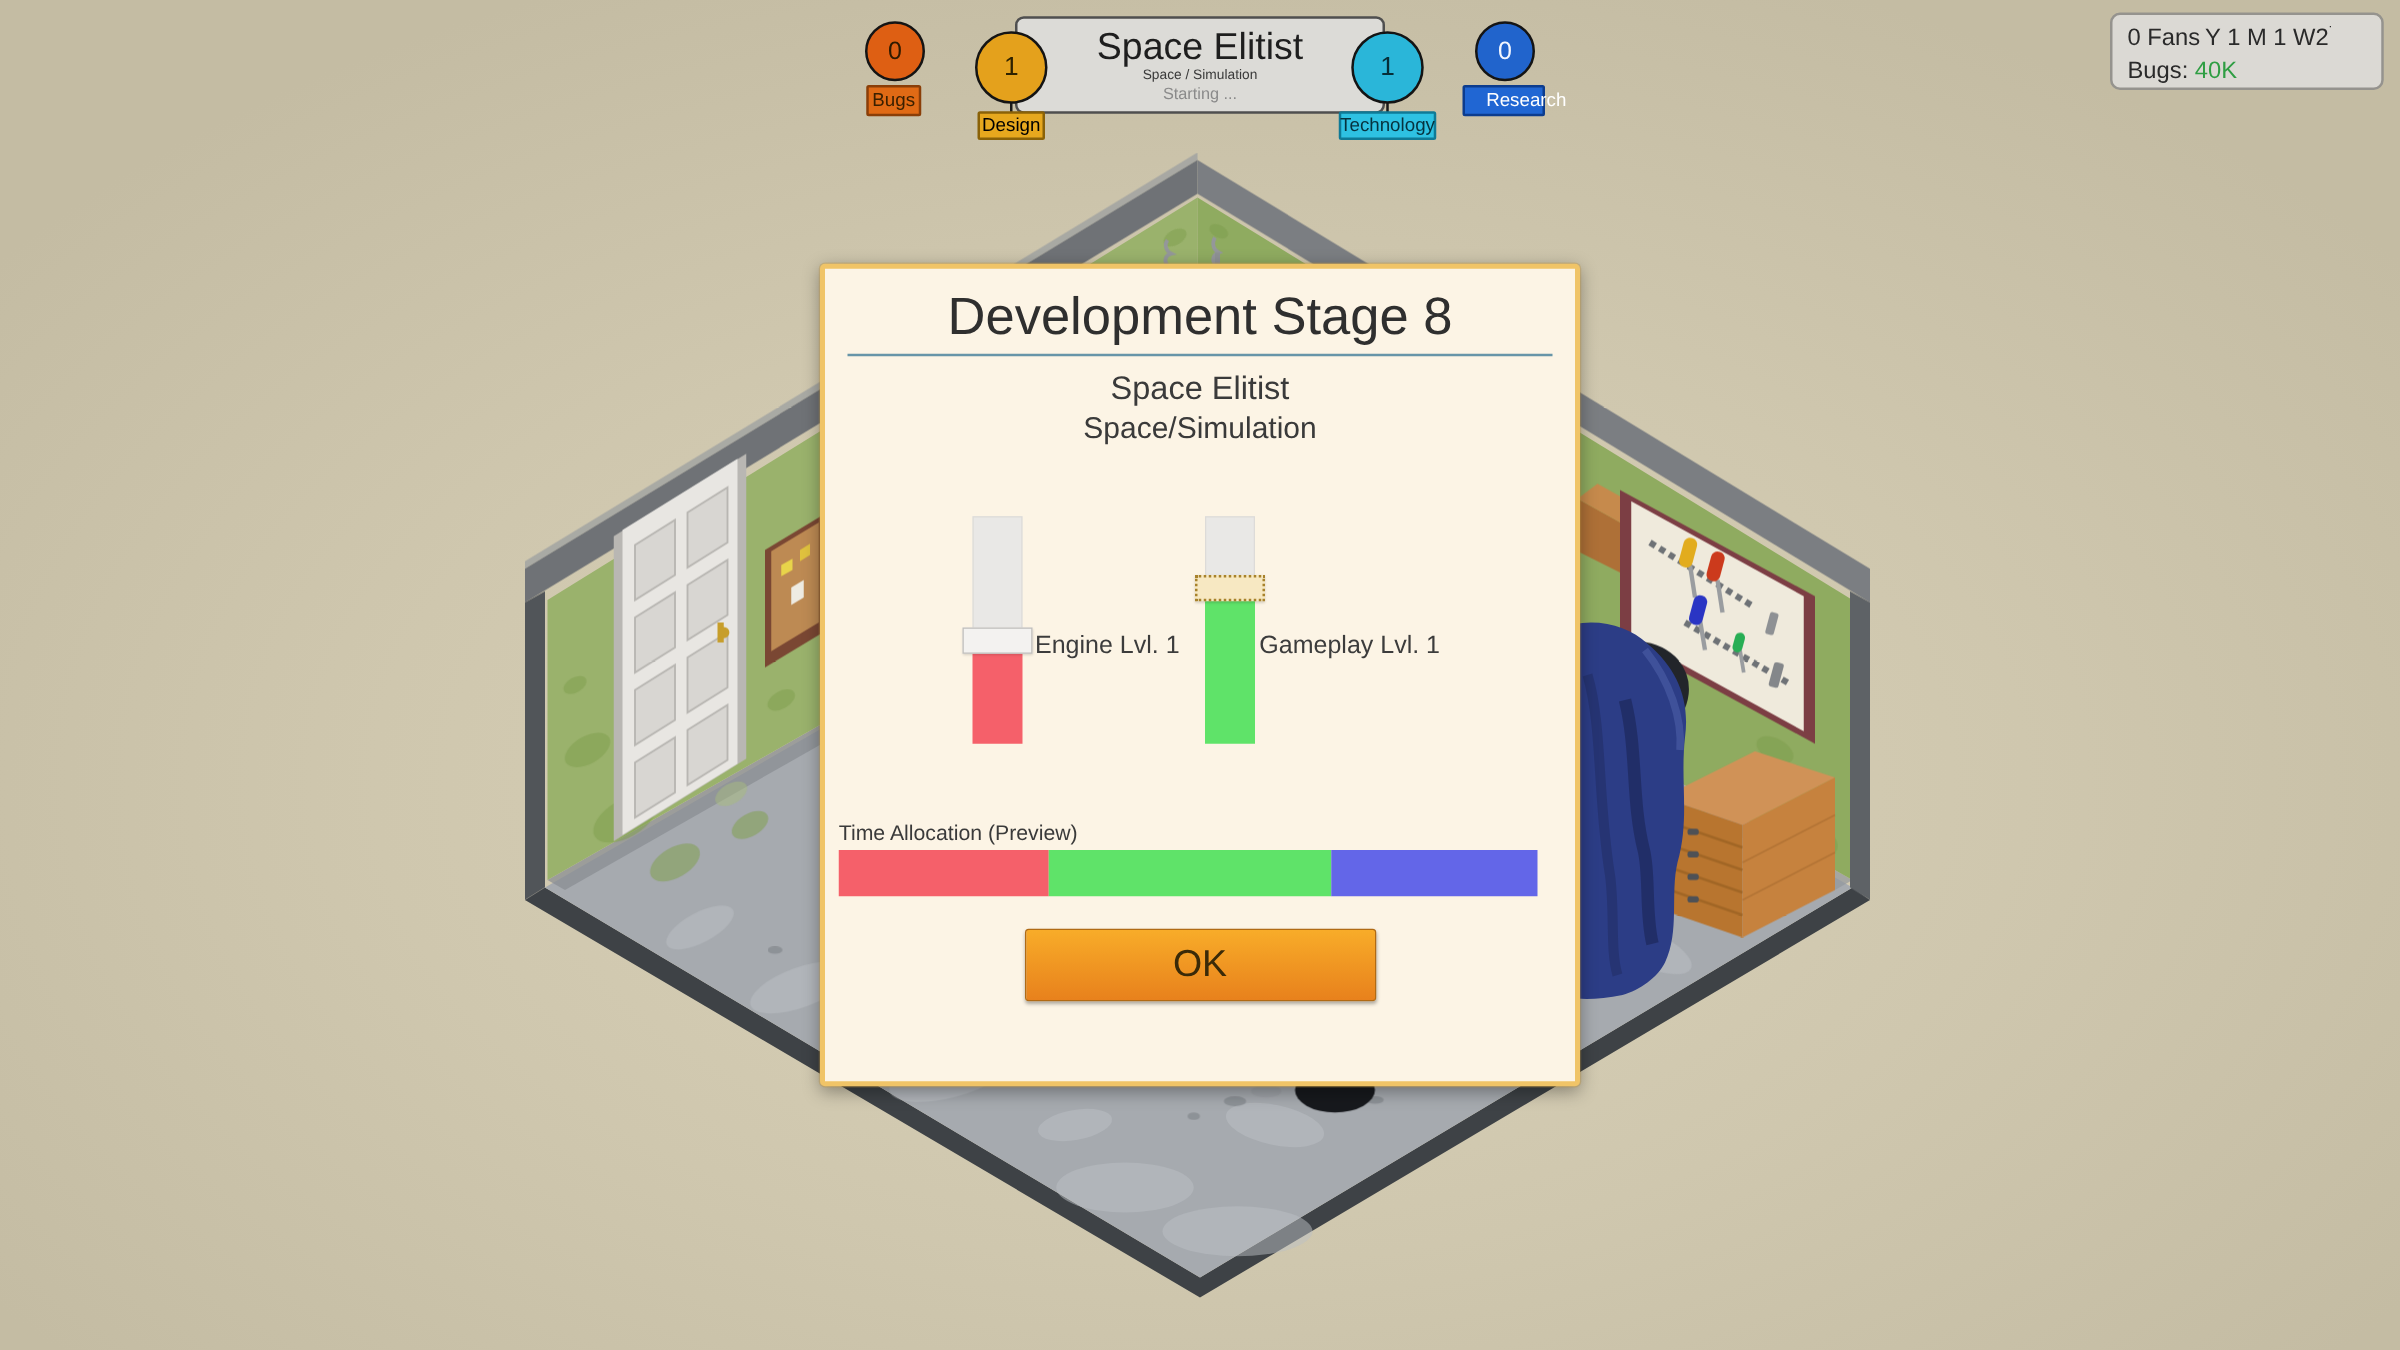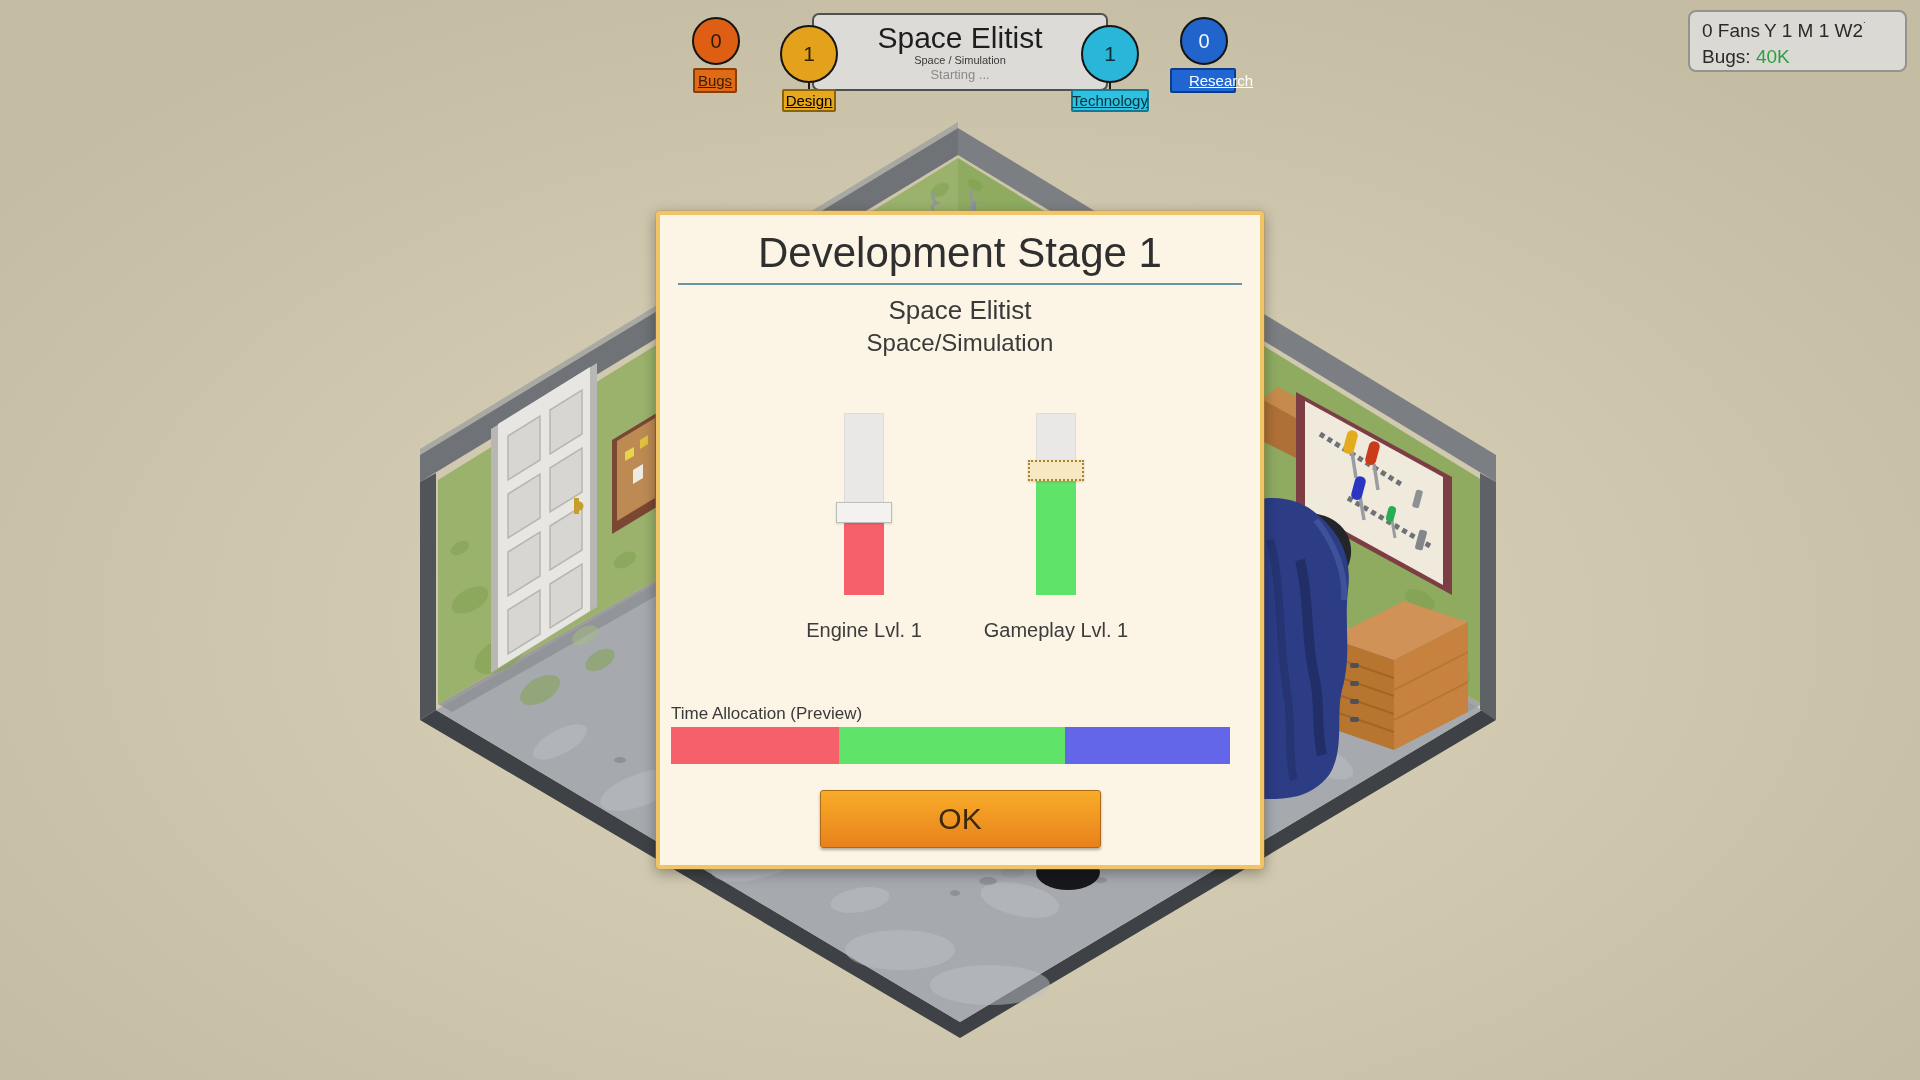--- a/index.html
+++ b/index.html
@@ -19,21 +19,21 @@
   }
   .hdr-title{font-size:30px;color:#1E1E1E;}
   .hdr-genre{font-size:11px;color:#3A3A3A;margin-top:1px;}
   .hdr-status{font-size:13px;color:#8A8A8A;margin-top:2px;}
   .ind-circle{
     position:absolute;z-index:4;border:2px solid #141414;border-radius:50%;
     display:flex;align-items:center;justify-content:center;font-size:21px;
   }
   .ind-badge{
     position:absolute;z-index:4;border:2px solid #000;display:flex;align-items:center;justify-content:center;
-    font-size:15px;border-radius:2px;white-space:nowrap;text-decoration:underline;
+    font-size:15px;border-radius:2px;white-space:nowrap;
   }
   .ind-line{position:absolute;z-index:3;width:2px;background:#1A1A1A;}
 
   
   .hud{
     position:absolute;left:1688px;top:10px;width:219px;height:62px;z-index:3;
     background:#DBD9D4;border:2px solid #95938E;border-radius:8px;
     padding:6px 12px 4px 12px;font-size:19px;color:#2A2A2A;line-height:1.35;
   }
   .hud-line1{display:flex;gap:4px;}
@@ -44,21 +44,21 @@
     position:absolute;left:656px;top:211px;width:608px;height:658px;z-index:5;
     background:#FCF4E5;border:4px solid #F0C467;border-radius:4px;
     box-shadow:0 0 0 1px rgba(186,142,58,.35), 0 4px 14px rgba(0,0,0,.35);
     text-align:center;
   }
   .modal-title{font-size:42px;color:#2F2F2F;margin-top:14px;font-weight:400;}
   .modal-rule{border:none;border-top:2px solid #6795A8;margin:6px 18px 0 18px;}
   .modal-game{font-size:26px;color:#3A3A3A;margin-top:10px;}
   .modal-genre{font-size:24px;color:#3A3A3A;margin-top:3px;}
   .sliders{display:flex;justify-content:center;margin-top:56px;}
-  .slider-col{width:192px;display:flex;flex-direction:column;align-items:center;}
+  .slider-col{width:192px;display:flex;flex-direction:row;align-items:center;}
   .slider{position:relative;width:60px;height:182px;}
   .sl-track{position:absolute;left:50%;transform:translateX(-50%);top:0;width:40px;background:#E9E8E6;border:1px solid #DDDBD8;}
   .sl-fill{position:absolute;left:50%;transform:translateX(-50%);bottom:0;width:40px;}
   .sl-handle{position:absolute;left:50%;transform:translateX(-50%);width:56px;height:21px;background:#F3F2F0;border:1px solid #BFBDBA;box-shadow:0 1px 2px rgba(0,0,0,.15);cursor:pointer;}
   .sl-handle.focused{background:#F7E8C2;border:2px dotted #A8822C;}
   .sl-label{font-size:20px;color:#3C3C3C;margin-top:24px;white-space:nowrap;}
   .time-block{margin-top:62px;padding:0 11px;text-align:left;}
   .time-label{font-size:17px;color:#3A3A3A;margin-bottom:3px;}
   .time-bar{display:flex;height:37px;width:559px;}
   .time-seg{height:100%;}
@@ -283,21 +283,21 @@
       <span>0 Fans</span>
       <span class="hud-date"><span>Y 1 M 1 W2</span><sup>˙</sup></span>
     </div>
     <div class="hud-line2">
       <span>Bugs:</span>
       <span style="color: rgb(47, 158, 67);">40K</span>
     </div>
   </div>
 
   <div class="modal">
-    <div class="modal-title">Development Stage 1</div>
+    <div class="modal-title">Development Stage 8</div>
     <hr class="modal-rule">
     <div class="modal-game">Space Elitist</div>
     <div class="modal-genre">Space/Simulation</div>
 
     <div class="sliders">
       <div class="slider-col">
         <div class="slider">
           <div class="sl-track" style="height: 97px;"></div>
           <div class="sl-fill" style="height: 76px; background: rgb(245, 96, 106);"></div>
           <div class="sl-handle" style="top: 89px;"></div>

